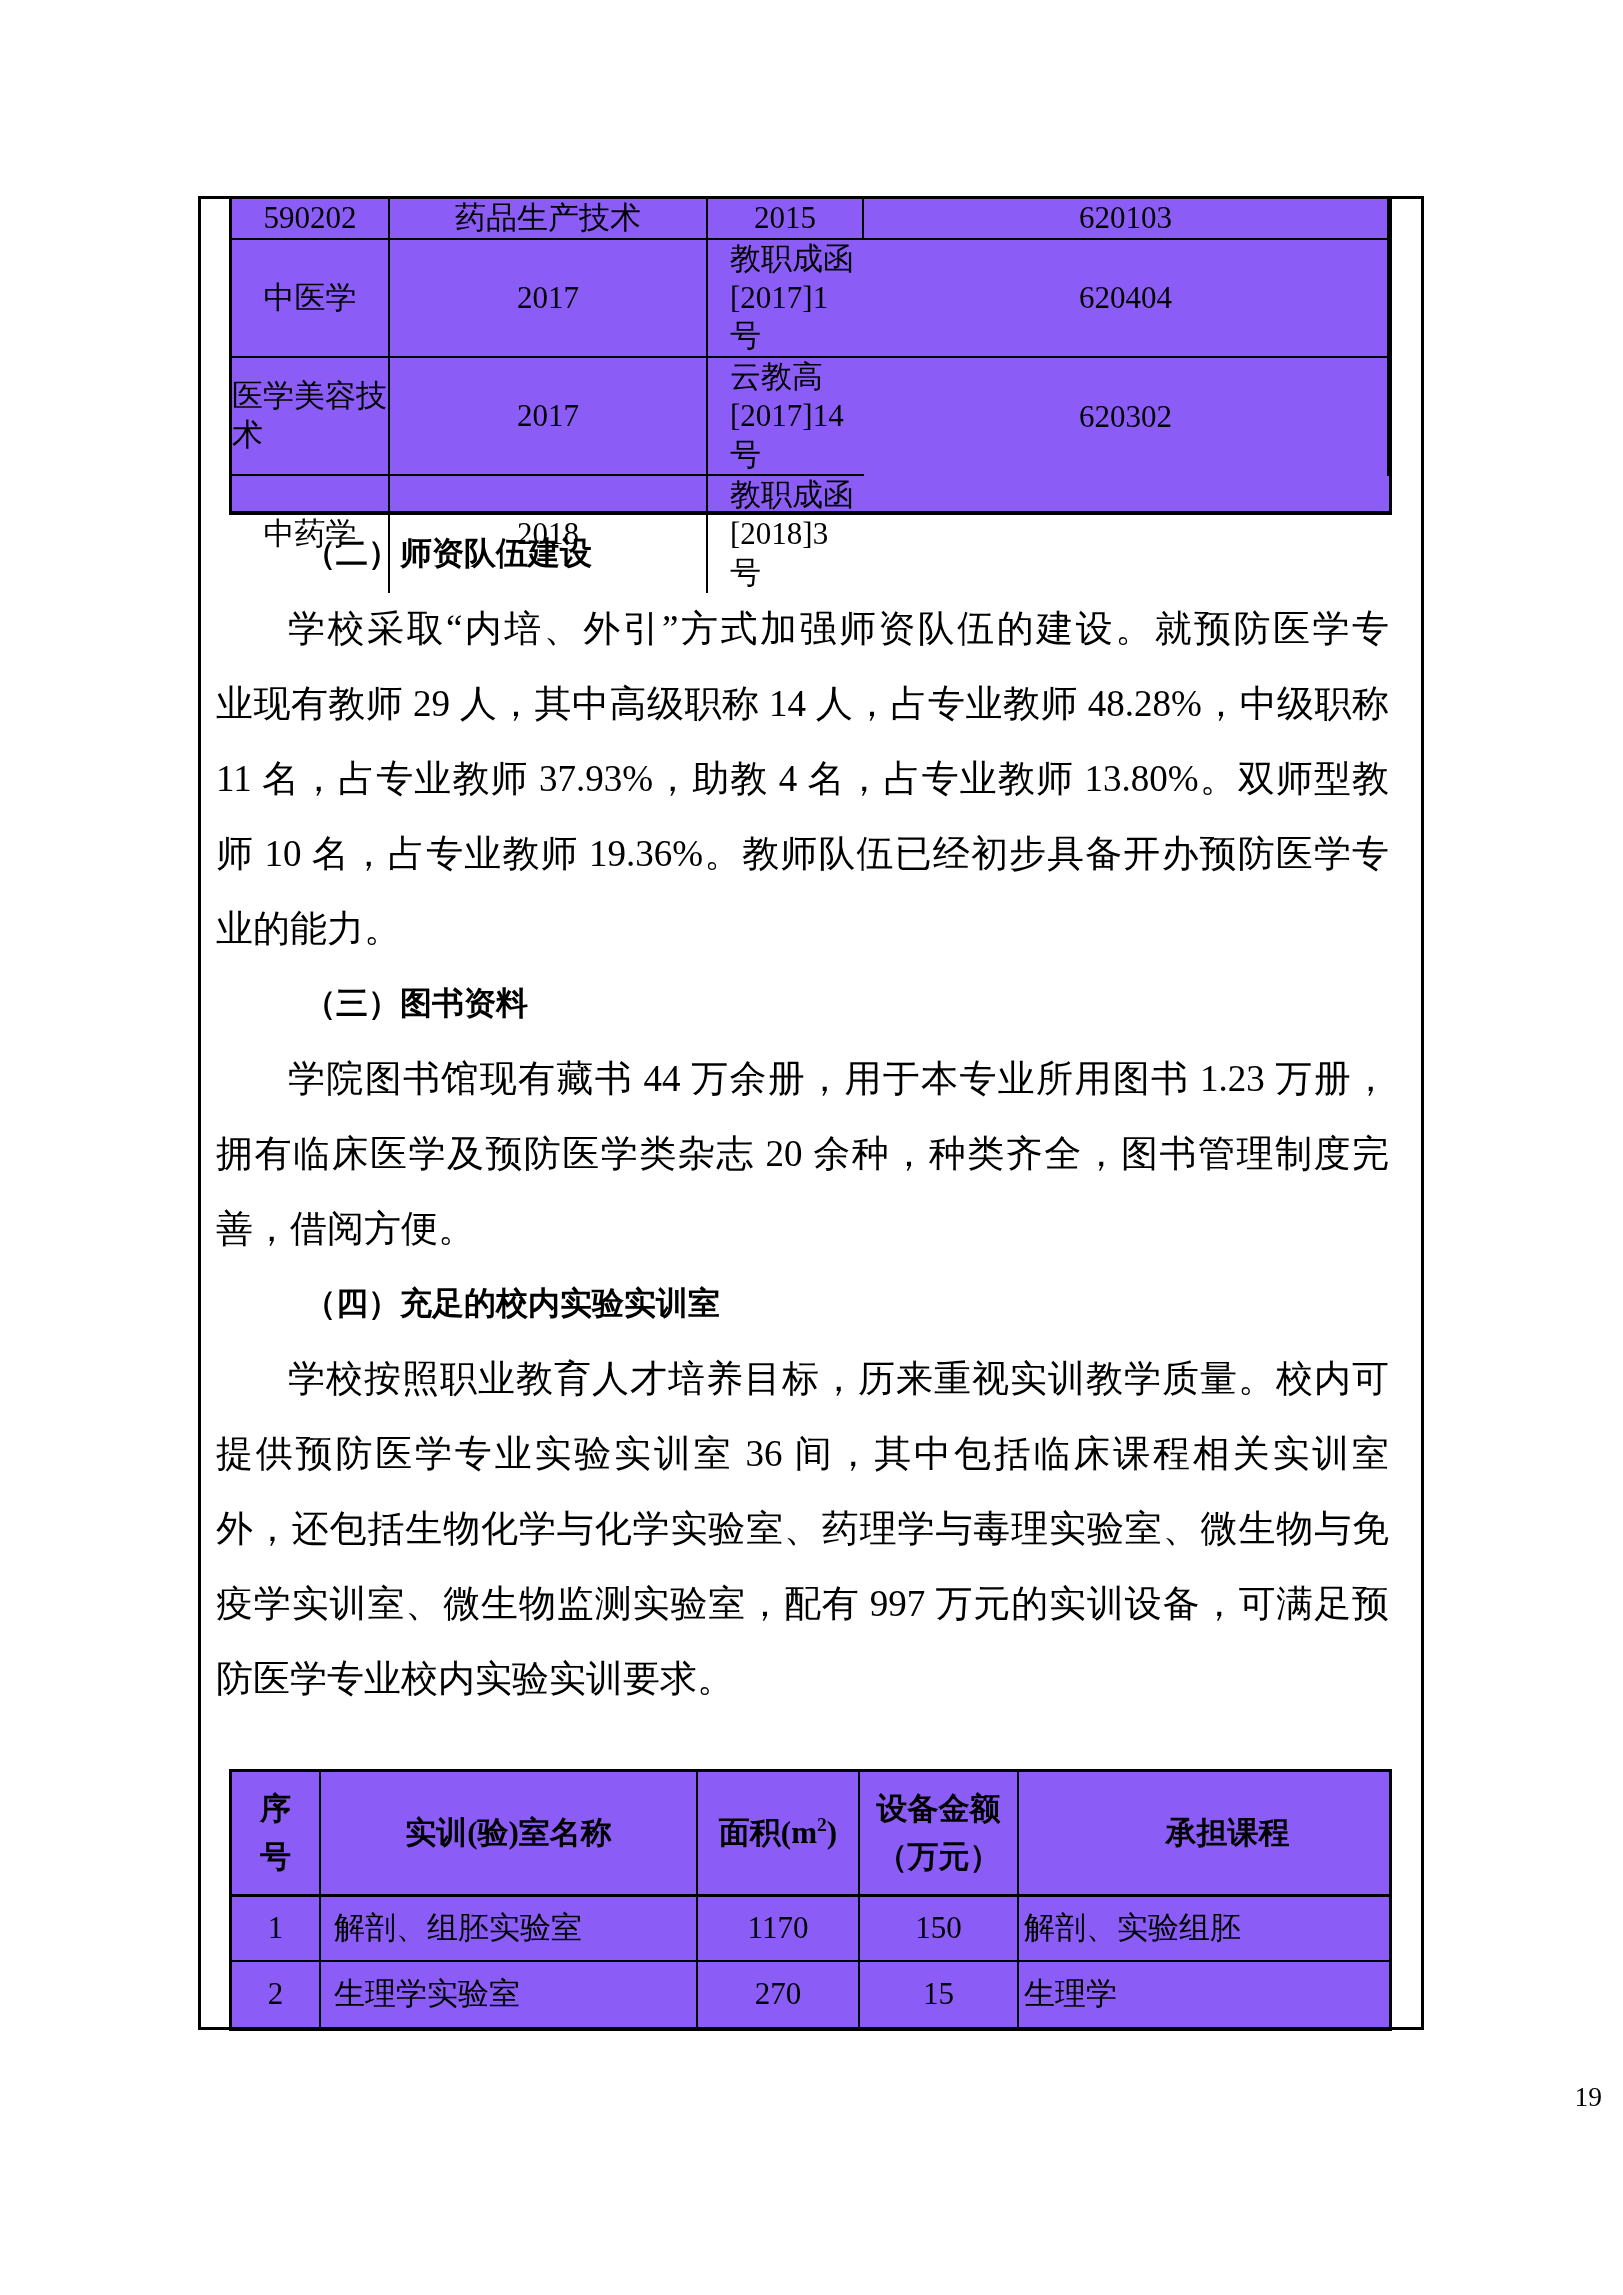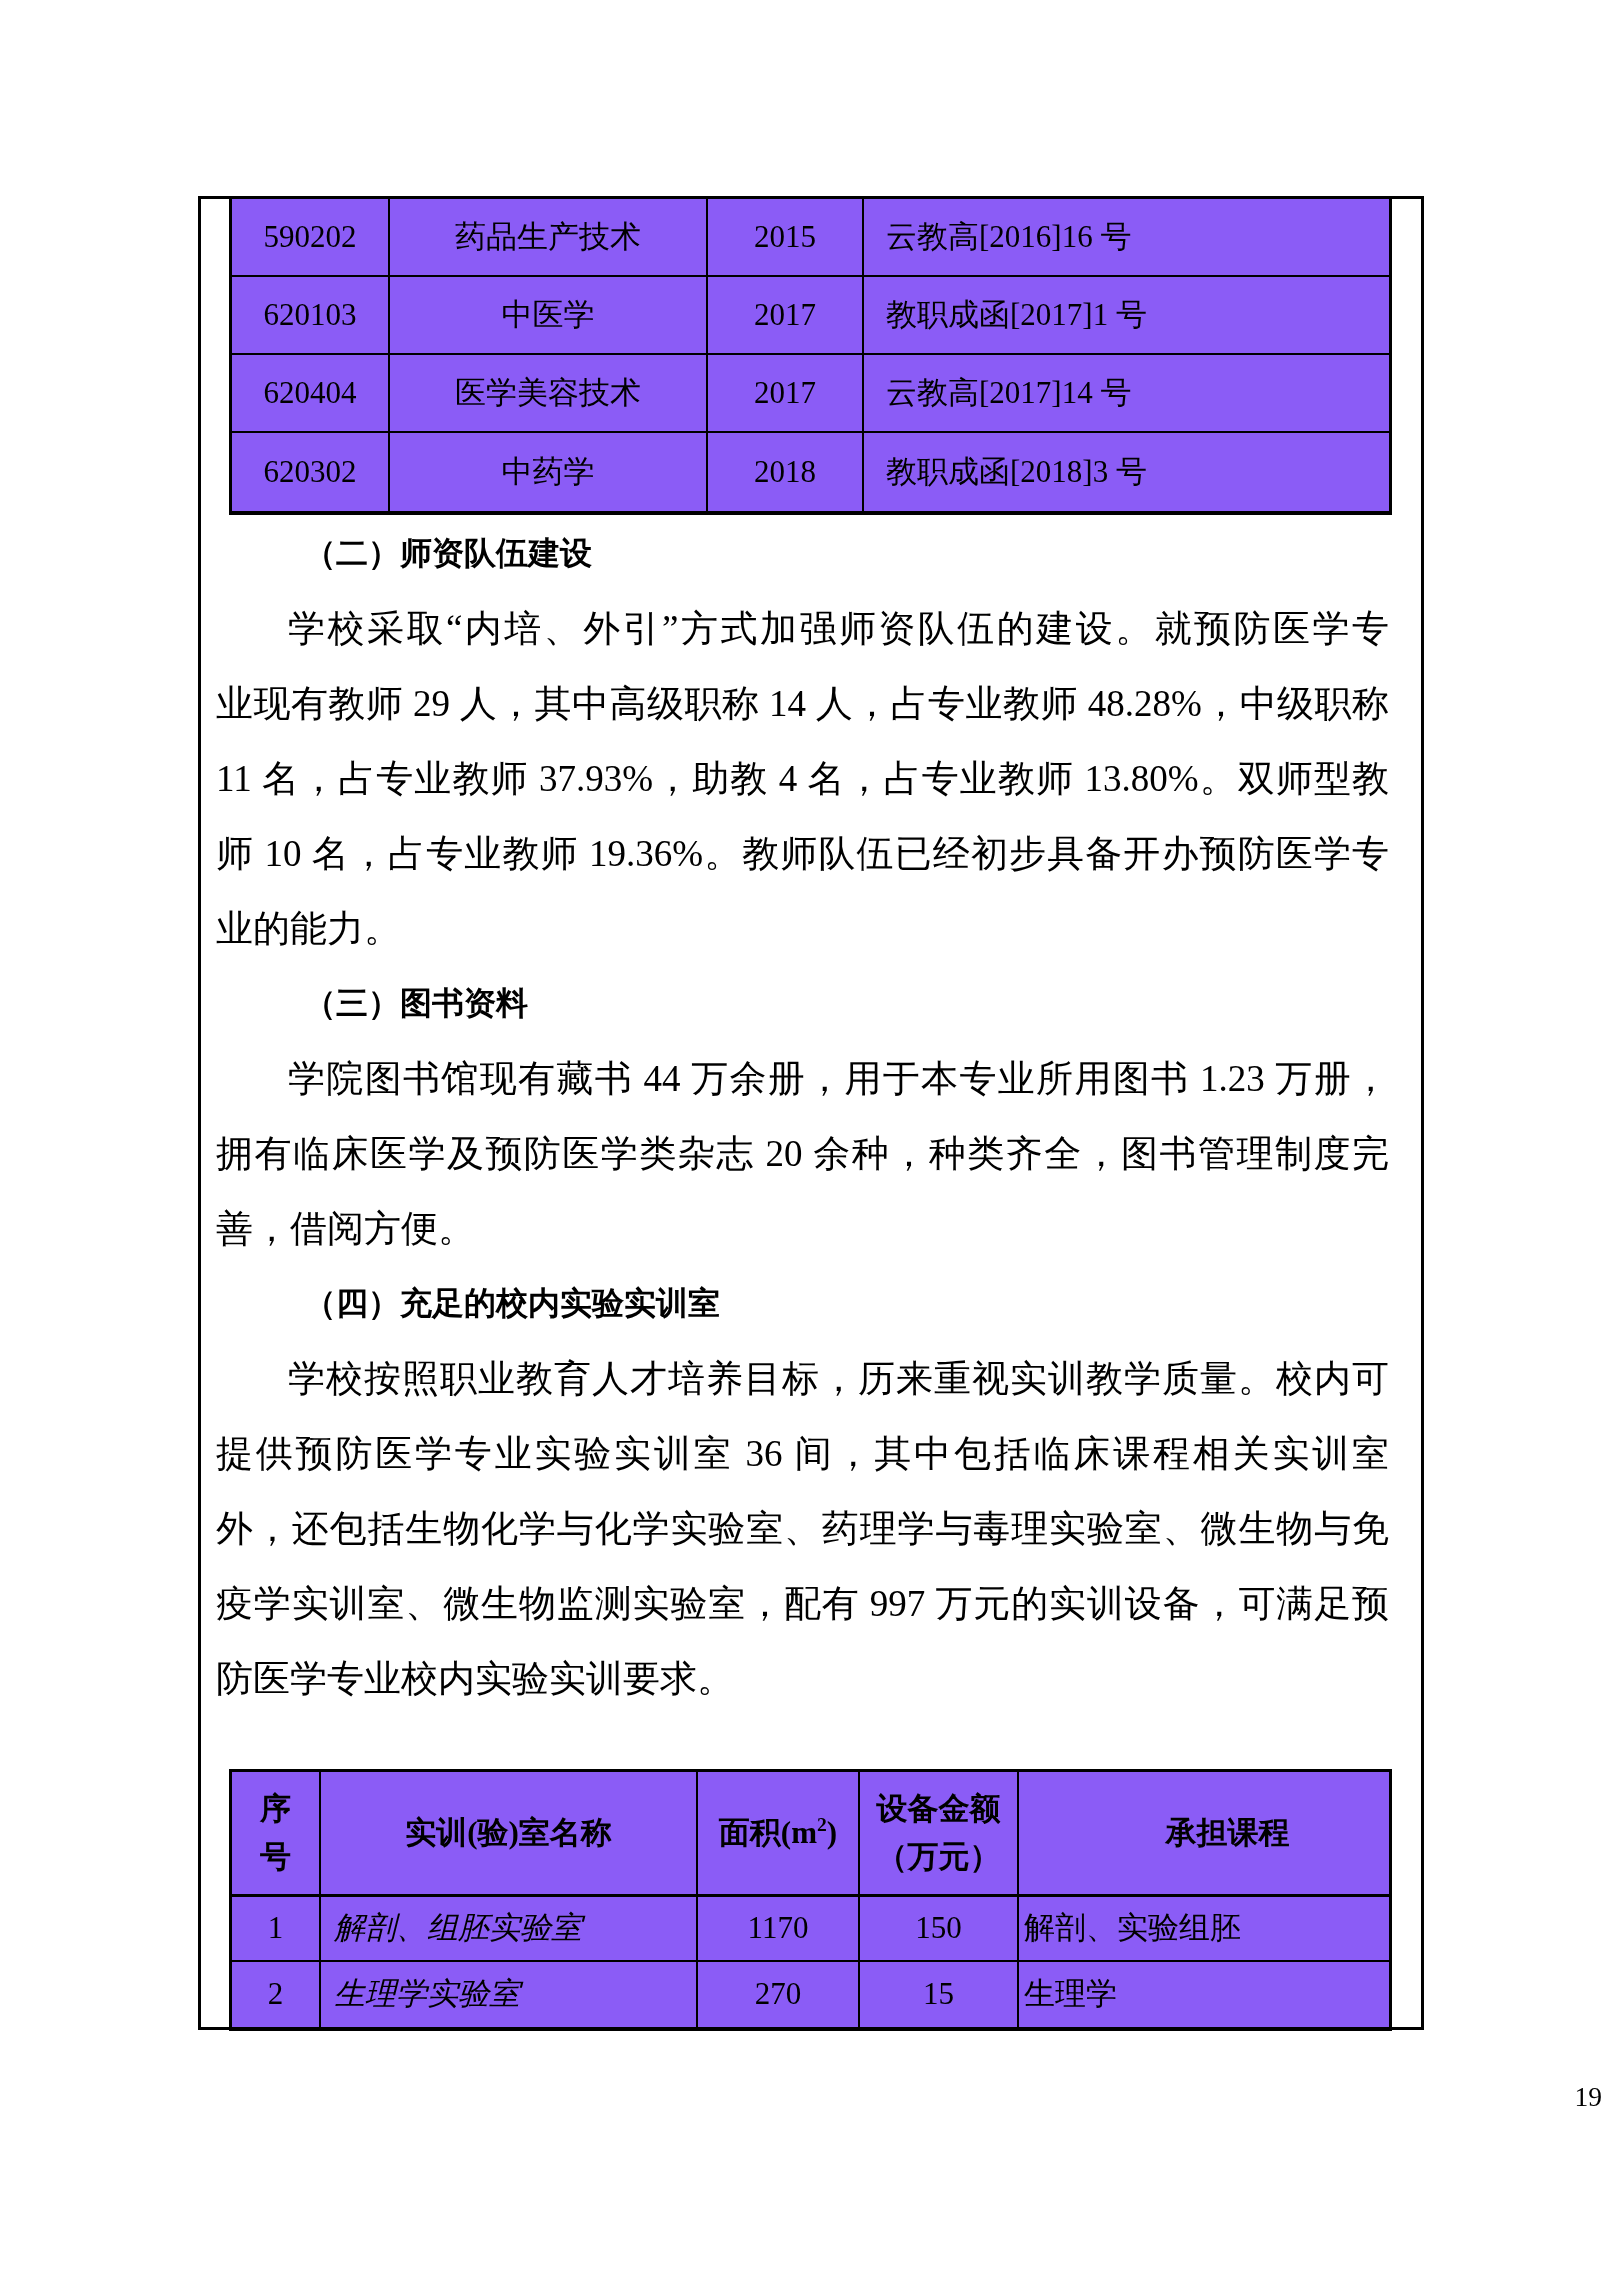--- a/index.html
+++ b/index.html
@@ -42,40 +42,39 @@
   
   .tbl-labs{
     left:229px;top:1769px;width:1163px;height:262px;
     border:3.3px solid #000;border-bottom-width:4.6px;
     grid-template-columns:89px 377px 162px 159px 1fr;
     grid-template-rows:125px 65px 1fr;
   }
   .tbl-labs .hd{font-weight:bold;border-bottom-width:3.3px;flex-direction:column;}
   .tbl-labs .hd .ln{display:block;line-height:1.55;}
   .tbl-labs sup{font-size:19.6px;line-height:0;vertical-align:11.8px;}
-  .tbl-labs .name{padding-left:13px;font-style:italic;}
+  .tbl-labs .name{padding-left:13px;}
   .tbl-labs .course{padding-left:5px;}
   
   .pageno{
     position:absolute;left:0;top:2081px;width:1602px;
     text-align:right;font-size:27.5px;
   }
 </style>
 </head>
 <body>
 
 <div class="page">
 
   <div class="frame"></div>
 
   <div class="tbl tbl-top">
     <div class="c">590202</div>
     <div class="c">药品生产技术</div>
     <div class="c">2015</div>
-    <div class="c nr left approval">云教高[2016]16 号</div>
 
     <div class="c">620103</div>
     <div class="c">中医学</div>
     <div class="c">2017</div>
     <div class="c nr left approval">教职成函[2017]1 号</div>
 
     <div class="c">620404</div>
     <div class="c">医学美容技术</div>
     <div class="c">2017</div>
     <div class="c nr left approval">云教高[2017]14 号</div>

